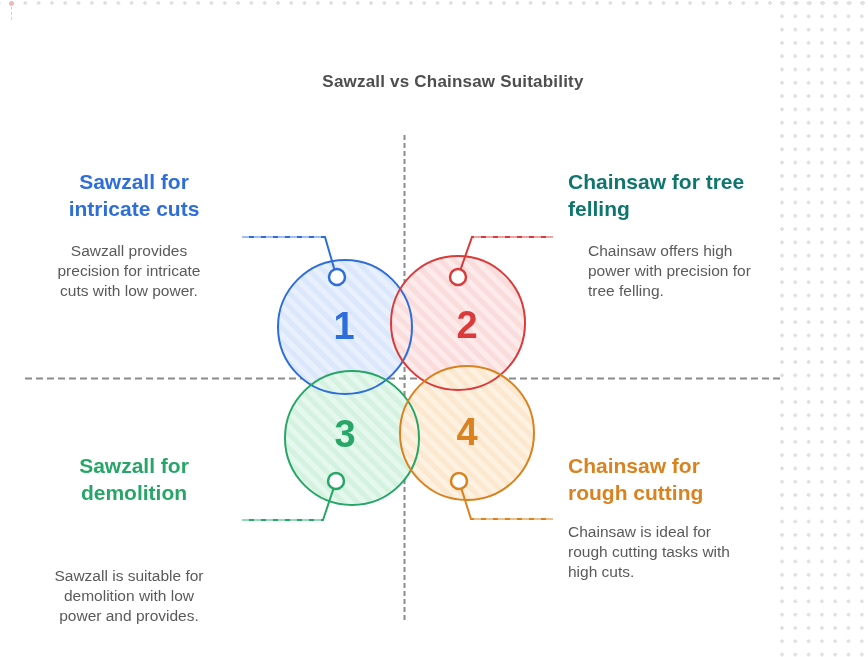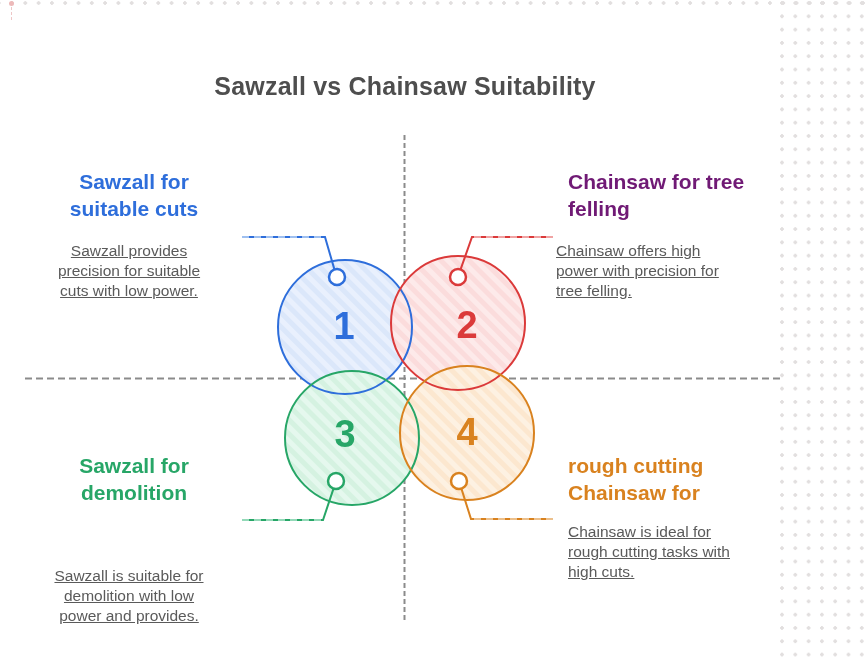--- a/index.html
+++ b/index.html
@@ -23,40 +23,41 @@
   .accent-dot{
     position:absolute;left:9px;top:1px;width:5px;height:5px;border-radius:50%;
     background:#edb9b9;
   }
   .accent-tick{
     position:absolute;left:11px;top:7px;width:0;height:13px;
     border-left:1px dashed #eec6c6;
   }
   .page-title{
     position:absolute;left:0;top:72px;width:810px;
-    text-align:center;font-size:25px;font-weight:bold;color:#4e4e4e;
+    text-align:center;font-size:17px;font-weight:bold;color:#4e4e4e;
     letter-spacing:0.2px;
+    padding-left:48px;
   }
   .diagram-svg{position:absolute;left:0;top:0;}
   .q-heading{
     position:absolute;font-size:21px;font-weight:bold;line-height:27px;
   }
   .q-desc{
-    position:absolute;font-size:15.5px;line-height:20px;color:#5a5a5a;text-decoration:underline;
+    position:absolute;font-size:15.5px;line-height:20px;color:#5a5a5a;
   }
   .align-r{text-align:center;}
   .align-l{text-align:left;}
   .c-blue{color:#2e6edb;}
-  .c-red{color:#701a75;}
+  .c-red{color:#0f766e;}
   .c-green{color:#27a667;}
   .c-orange{color:#d9821f;}
   .tl-h{left:40px;top:168px;width:188px;}
   .tl-d{left:30px;top:241px;width:198px;}
   .tr-h{left:568px;top:168px;width:200px;}
-  .tr-d{left:556px;top:241px;width:200px;}
+  .tr-d{left:588px;top:241px;width:200px;}
   .bl-h{left:40px;top:452px;width:188px;}
   .bl-d{left:30px;top:522px;width:198px;margin-top:44px;}
   .br-h{left:568px;top:452px;width:200px;}
   .br-d{left:568px;top:522px;width:200px;}
   .num{font-family:"Liberation Sans", sans-serif;font-size:38px;font-weight:bold;}
 </style>
 </head>
 <body>
 
 <div class="dot-strip-top"></div>
@@ -114,25 +115,25 @@
   <circle cx="459" cy="481" r="8" fill="#ffffff" stroke="#d9821f" stroke-width="2.5"></circle>
 
   <text x="344" y="326" class="num" fill="#2e6edb" text-anchor="middle" dominant-baseline="central">1</text>
   <text x="467" y="325" class="num" fill="#db3a3a" text-anchor="middle" dominant-baseline="central">2</text>
   <text x="345" y="434" class="num" fill="#27a667" text-anchor="middle" dominant-baseline="central">3</text>
   <text x="467" y="432" class="num" fill="#d9821f" text-anchor="middle" dominant-baseline="central">4</text>
 </svg>
 
 <div class="q-heading align-r c-blue tl-h">
   <div>Sawzall for</div>
-  <div>suitable cuts</div>
+  <div>intricate cuts</div>
 </div>
 <div class="q-desc align-r tl-d">
   <div>Sawzall provides</div>
-  <div>precision for suitable</div>
+  <div>precision for intricate</div>
   <div>cuts with low power.</div>
 </div>
 
 <div class="q-heading align-l c-red tr-h">
   <div>Chainsaw for tree</div>
   <div>felling</div>
 </div>
 <div class="q-desc align-l tr-d">
   <div>Chainsaw offers high</div>
   <div>power with precision for</div>
@@ -143,20 +144,20 @@
   <div>Sawzall for</div>
   <div>demolition</div>
 </div>
 <div class="q-desc align-r bl-d">
   <div>Sawzall is suitable for</div>
   <div>demolition with low</div>
   <div>power and provides.</div>
 </div>
 
 <div class="q-heading align-l c-orange br-h">
+  <div>Chainsaw for</div>
   <div>rough cutting</div>
-  <div>Chainsaw for</div>
 </div>
 <div class="q-desc align-l br-d">
   <div>Chainsaw is ideal for</div>
   <div>rough cutting tasks with</div>
   <div>high cuts.</div>
 </div>
 
 </body></html>

